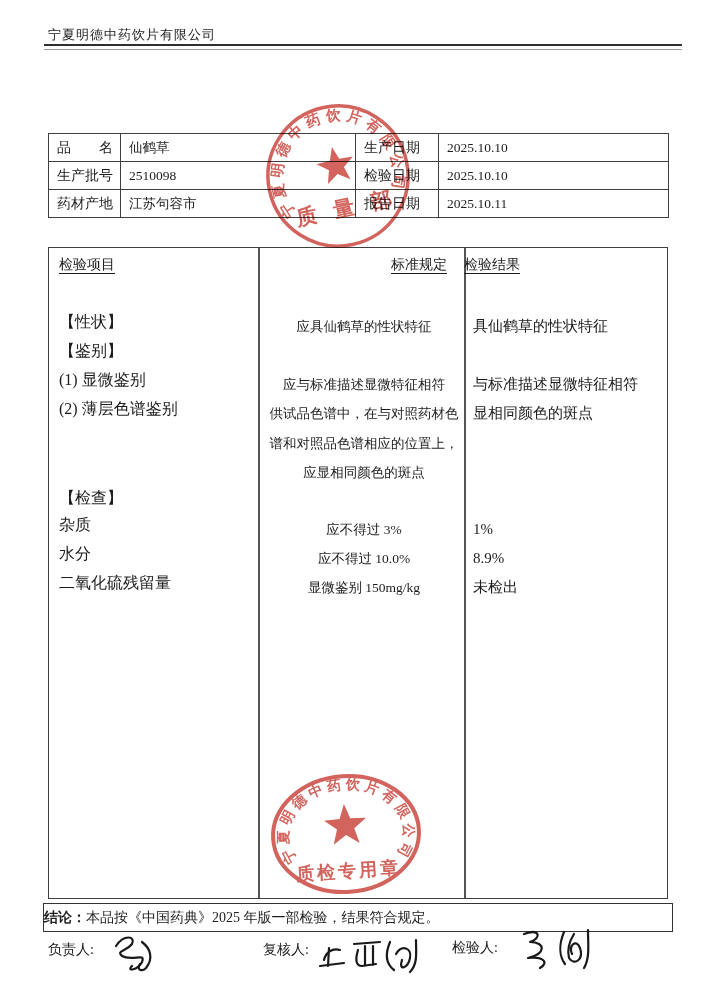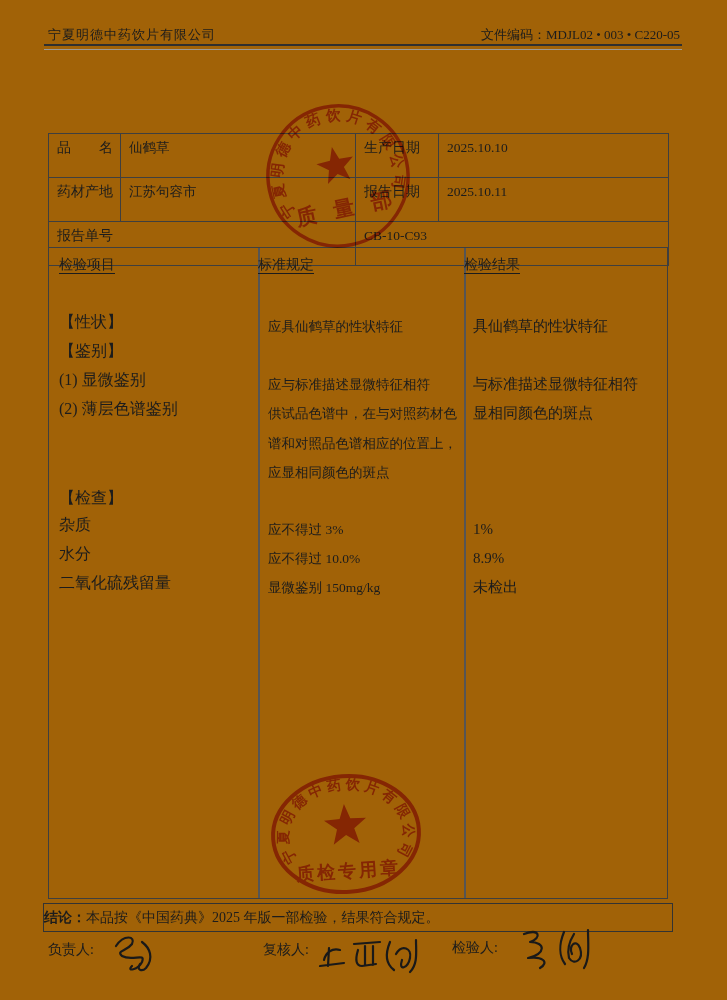--- a/index.html
+++ b/index.html
@@ -1,92 +1,91 @@
 <!DOCTYPE html>
 <html><head>
 <meta charset="utf-8">
 <style>
   html,body{margin:0;padding:0;background:#e8e8e8;}
-  #page{position:relative;width:727px;height:1000px;background:#a16207;margin:0 auto;
+  #page{position:relative;width:727px;height:1000px;background:#ffffff;margin:0 auto;
         font-family:"Liberation Serif","DejaVu Serif",serif;color:#1c1c1c;overflow:hidden;}
   .abs{position:absolute;}
   
   .hdr-left{left:48px;top:26px;font-size:13px;letter-spacing:1px;}
   .hdr-right{left:44px;top:26px;width:636px;text-align:right;font-size:13px;}
   .hdr-rule{left:44px;top:44px;width:638px;height:3px;border-top:2px solid #2f2f2f;border-bottom:1px solid #9a9a9a;}
   
   .title{left:44px;top:82px;width:638px;text-align:center;font-size:25px;font-weight:700;letter-spacing:3px;}
   
   table.info{position:absolute;left:48px;top:133px;width:620px;border-collapse:collapse;table-layout:fixed;}
-  table.info td{border:1.5px solid #3f3f3f;height:27px;font-size:14px;padding:0 0 16px 8px;white-space:nowrap;overflow:hidden;}
+  table.info td{border:1.5px solid #3f3f3f;height:27px;font-size:14px;padding:0 0 0 8px;white-space:nowrap;overflow:hidden;}
   table.info td.val{font-size:13.5px;}
   
   .main-grid{left:48px;top:247px;width:620px;height:652px;border:1.5px solid #3f3f3f;box-sizing:border-box;}
   .vline{position:absolute;top:0;width:1.5px;height:100%;background:#555;}
   .mhead{position:absolute;top:8px;font-size:14px;}
   .mhead span{text-decoration:underline;text-underline-offset:4px;}
   .mrow{position:absolute;left:0;width:100%;}
   .mrow .c1{position:absolute;left:10px;top:0;width:190px;font-size:16px;white-space:nowrap;}
-  .mrow .c2{position:absolute;left:219px;top:0;width:192px;font-size:13.5px;line-height:29.5px;}
+  .mrow .c2{position:absolute;left:219px;top:0;width:192px;font-size:13.5px;line-height:29.5px;text-align:center;}
   .mrow .c3{position:absolute;left:424px;top:0;width:188px;font-size:15px;line-height:29.5px;}
   
   .conclusion{left:43px;top:903px;width:630px;height:29px;border:1.5px solid #333;box-sizing:border-box;
               font-size:14px;line-height:27px;}
   .conclusion b{font-weight:700;}
   
   .sig-label{font-size:14px;top:941px;text-align:right;}
   .sig-svg{stroke:#191919;stroke-width:2.2;fill:none;stroke-linecap:round;stroke-linejoin:round;}
   
   .stamp{position:absolute;opacity:.8;mix-blend-mode:multiply;}
 </style>
 </head>
 <body>
 
 <div id="page">
 
   <div class="abs hdr-left">宁夏明德中药饮片有限公司</div>
-  <div class="abs hdr-right">
-    <span>文件编码：</span><span>MDJL02 • 003 • C220-05</span>
-  </div>
   <div class="abs hdr-rule"></div>
 
 
   <table class="info">
     <colgroup>
         <col style="width:72px">
         <col style="width:235px">
         <col style="width:83px">
         <col style="width:230px">
       </colgroup>
     <tbody>
         <tr>
       <td>品　　名</td>
       <td class="val">仙鹤草</td>
       <td>生产日期</td>
       <td class="val">2025.10.10</td>
     </tr>
     <tr>
+      <td>生产批号</td>
+      <td class="val">2510098</td>
+      <td>检验日期</td>
+      <td class="val">2025.10.10</td>
+    </tr>
+    <tr>
       <td>药材产地</td>
       <td class="val">江苏句容市</td>
       <td>报告日期</td>
       <td class="val">2025.10.11</td>
-    </tr>
-    <tr>
-      <td colspan="2">报告单号</td>
-      <td colspan="2" class="val">CB-10-C93</td>
     </tr>
   </tbody>
     </table>
 
   <div class="abs main-grid">
     <div class="vline" style="left:209px"></div>
     <div class="vline" style="left:415px"></div>
 
     <div class="mhead" style="left:10px"><span>检验项目</span></div>
-    <div class="mhead" style="left:209px;width:171px;text-align:left"><span>标准规定</span></div>
+    <div class="mhead" style="left:227px;width:171px;text-align:right"><span>标准规定</span></div>
     <div class="mhead" style="left:415px;width:203px;text-align:left"><span>检验结果</span></div>
 
     <div class="mrow" style="top:64px">
       <div class="c1">【性状】</div>
       <div class="c2">应具仙鹤草的性状特征</div>
       <div class="c3">具仙鹤草的性状特征</div>
     </div>
     <div class="mrow" style="top:93px">
       <div class="c1">【鉴别】</div>
     </div>

